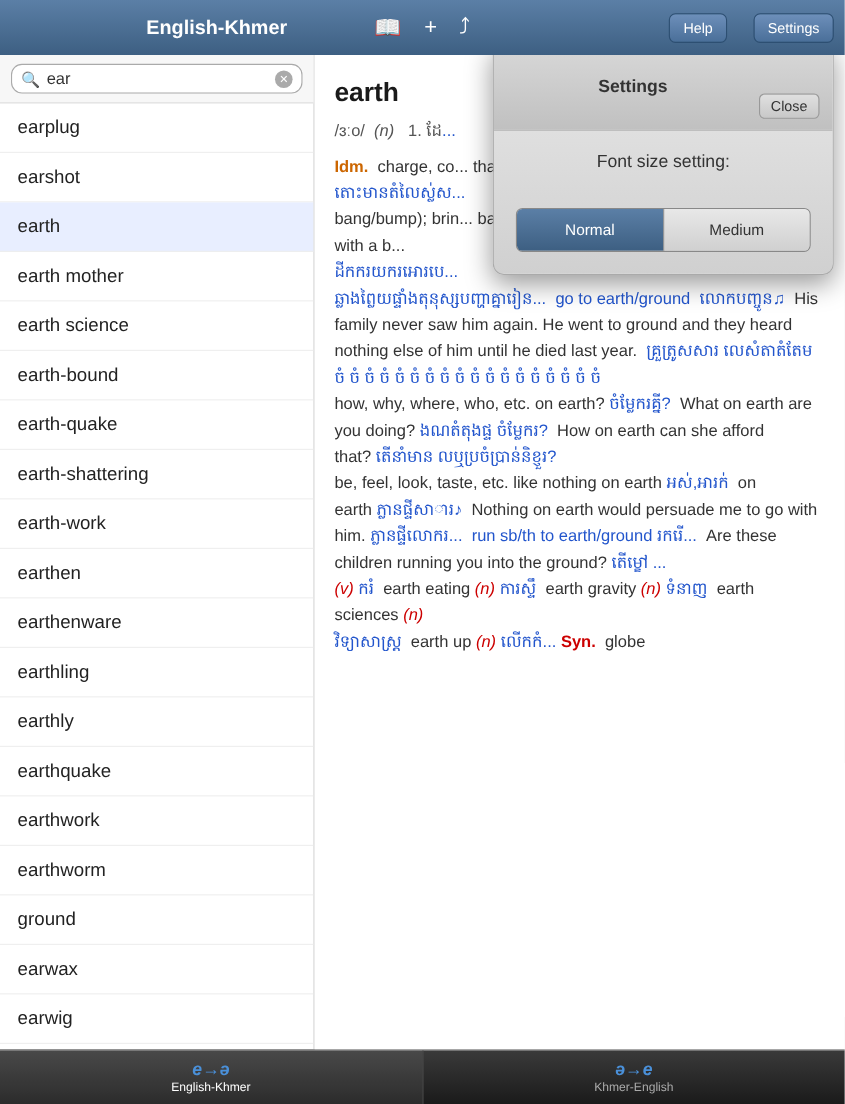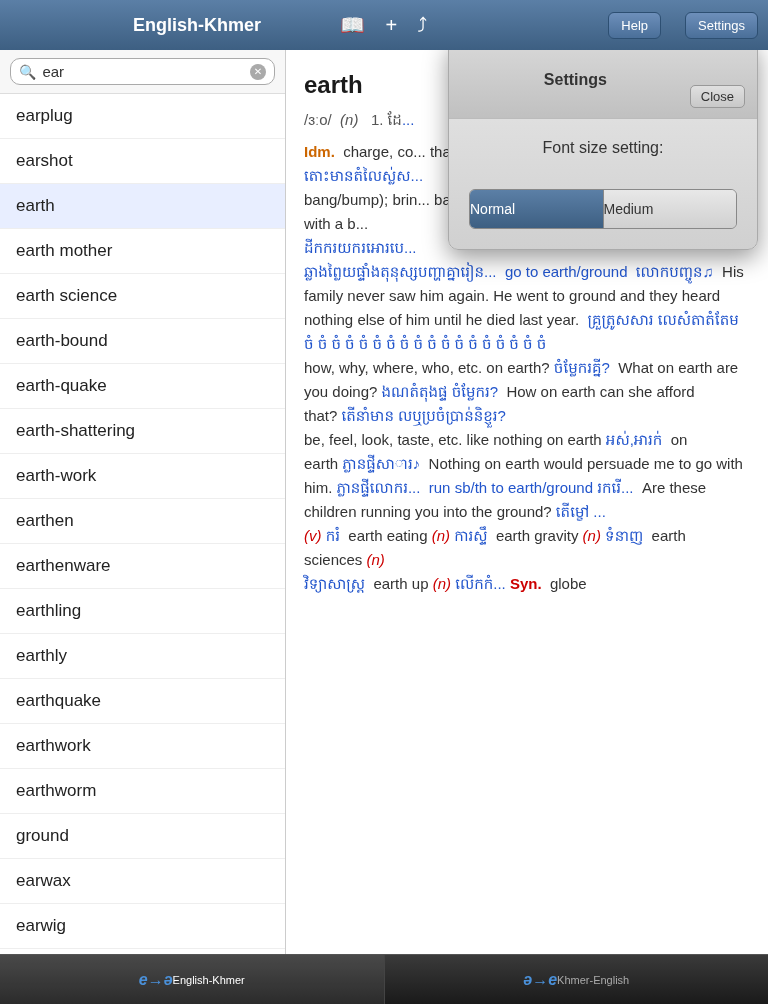--- a/index.html
+++ b/index.html
@@ -211,20 +211,21 @@
     .font-size-btns {
       display: flex;
       gap: 0;
       border: 1px solid #888;
       border-radius: 6px;
       overflow: hidden;
     }
     .font-size-btn {
       flex: 1;
       padding: 8px 0;
+      text-align: center;
       font-size: 14px;
       cursor: pointer;
       border-right: 1px solid #888;
       background: linear-gradient(to bottom, #e8e8e8, #d0d0d0);
       color: #333;
     }
     .font-size-btn:last-child { border-right: none; }
     .font-size-btn.active {
       background: linear-gradient(to bottom, #5b7fa6, #3d5f82);
       color: white;
@@ -234,21 +235,21 @@
     .tab-bar {
       height: 50px;
       background: linear-gradient(to bottom, #3a3a3a, #1a1a1a);
       display: flex;
       flex-shrink: 0;
       border-top: 1px solid #555;
     }
     .tab-item {
       flex: 1;
       display: flex;
-      flex-direction: row;
+      flex-direction: column;
       align-items: center;
       justify-content: center;
       cursor: pointer;
       border-right: 1px solid #444;
     }
     .tab-item:last-child { border-right: none; }
     .tab-item.active { background: rgba(255,255,255,0.08); }
     .tab-icon-text {
       font-size: 16px;
       color: #4a90d9;

